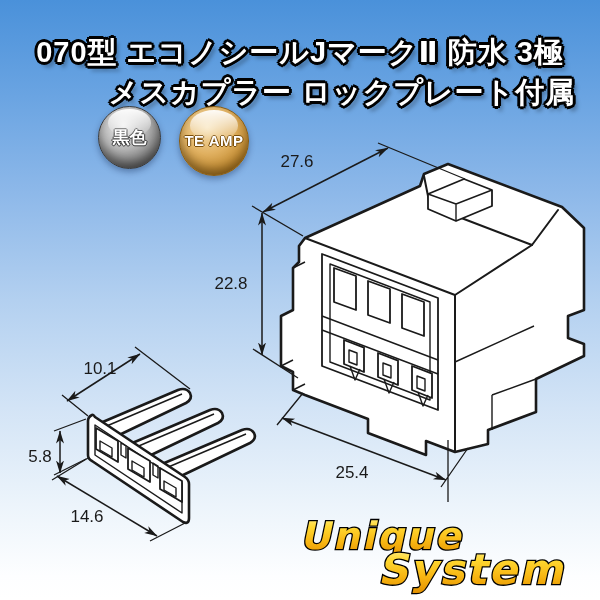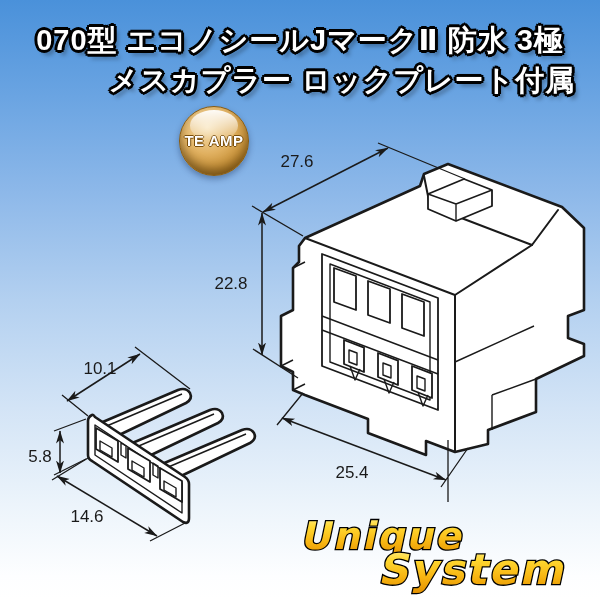--- a/index.html
+++ b/index.html
@@ -2,21 +2,21 @@
 <html><head>
 <meta charset="utf-8">
 <style>
   html,body{margin:0;padding:0;}
   #stage{
     position:relative;width:600px;height:600px;overflow:hidden;
     font-family:"Liberation Sans","DejaVu Sans",sans-serif;
     background:linear-gradient(180deg,#4a91da 0%,#6aa4e2 16%,#8db8e9 32%,#b3d0f0 50%,#d3e4f6 68%,#ecf4fb 84%,#fdfeff 96%,#ffffff 100%);
   }
   
-  .title-block{position:absolute;top:20px;left:0;width:600px;text-align:center;
+  .title-block{position:absolute;top:32px;left:0;width:600px;text-align:center;
     font-weight:bold;font-size:29px;line-height:40px;letter-spacing:1px;color:#fff;
     text-shadow:
       3px 0 0 #000,-3px 0 0 #000,0 3px 0 #000,0 -3px 0 #000,
       2px 2px 0 #000,-2px 2px 0 #000,2px -2px 0 #000,-2px -2px 0 #000,
       4px 5px 4px rgba(0,0,0,.35);
     white-space:nowrap;}
   .title-line2{transform:translateX(42px);}
   
   .badge{position:absolute;border-radius:50%;display:flex;flex-direction:column;
     align-items:center;justify-content:center;color:#fff;font-weight:bold;
@@ -56,20 +56,23 @@
 </head>
 <body>
 
 <div id="stage">
 
   <div class="title-block">
     <div>070型 エコノシールJマークⅡ 防水 3極</div>
     <div class="title-line2">メスカプラー ロックプレート付属</div>
   </div>
 
+  <div class="badge badge-black">
+    <div class="lbl">黒色</div>
+  </div>
   <div class="badge badge-gold">
     <div class="lbl">TE AMP</div>
   </div>
 
   <svg id="draw" viewBox="0 0 600 600">
     <defs>
       <marker id="arr" markerWidth="14" markerHeight="10" refX="12.5" refY="4" orient="auto-start-reverse" markerUnits="userSpaceOnUse">
         <path d="M0,0 L13,4 L0,8 L3.5,4 Z" fill="#1a1a1a"></path>
       </marker>
       <linearGradient id="gold" x1="0" y1="0" x2="0" y2="1">

